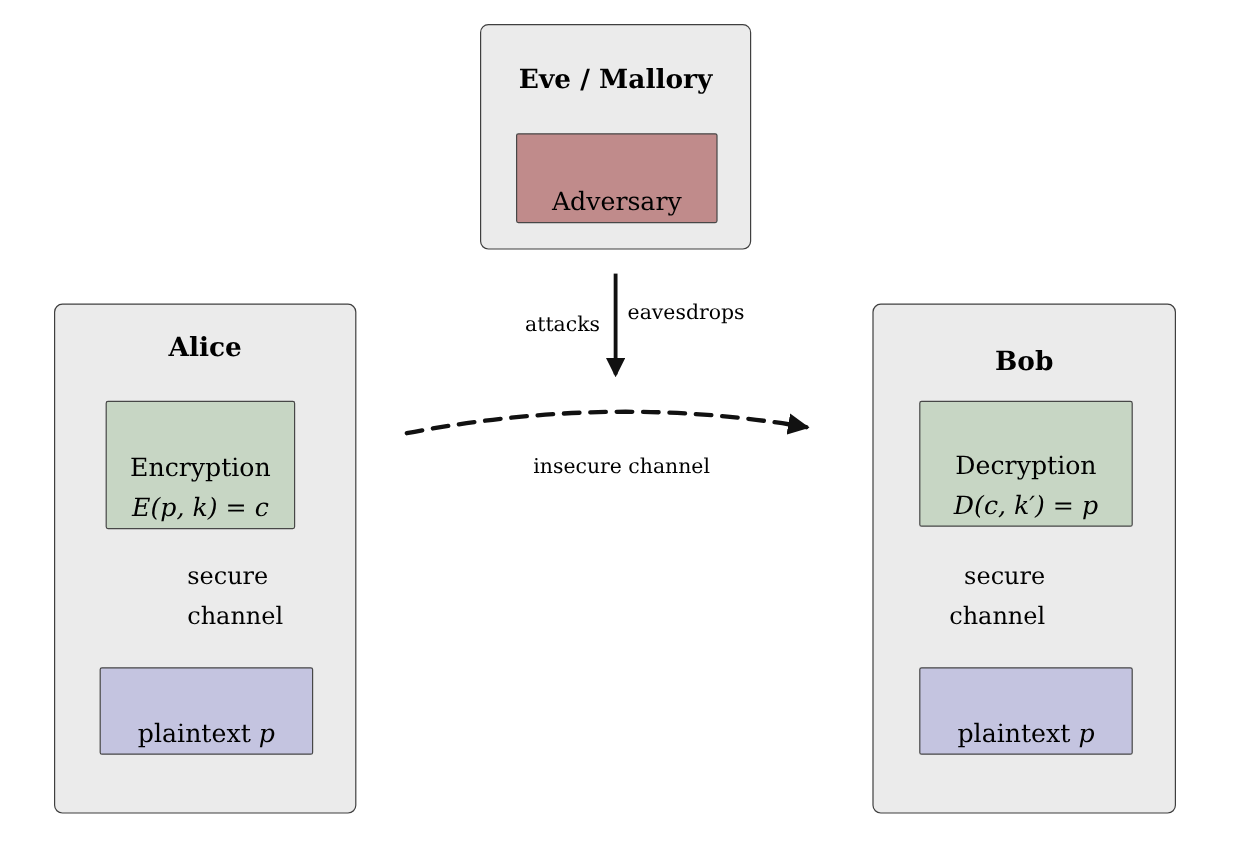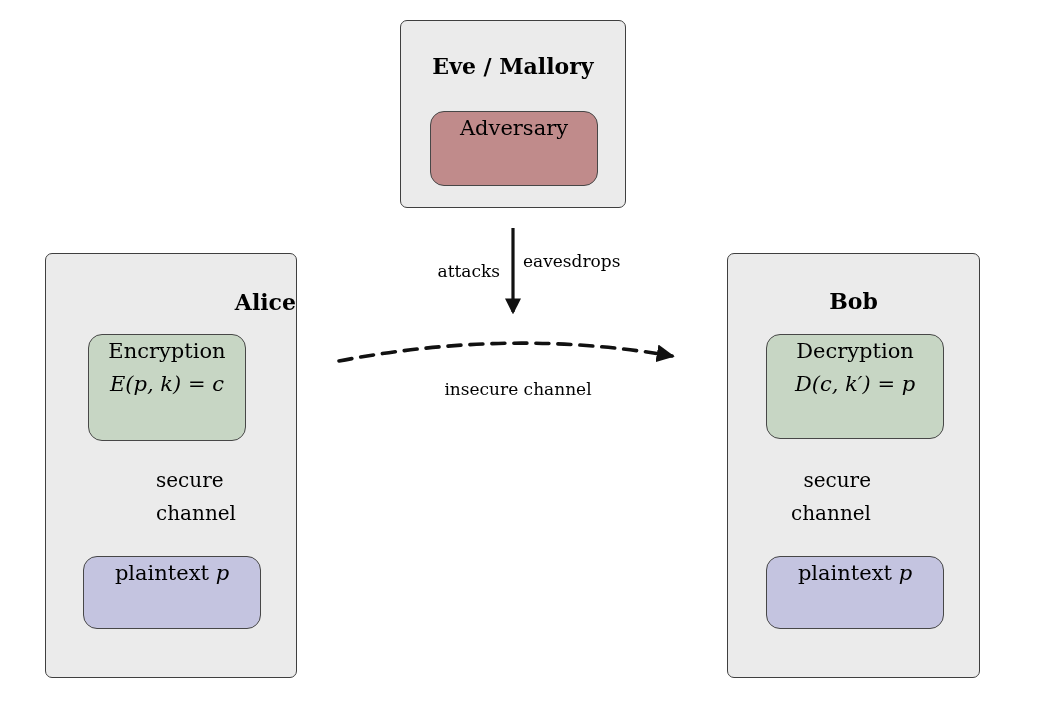--- a/index.html
+++ b/index.html
@@ -23,26 +23,26 @@
     position: absolute;
     left: 0; right: 0;
     text-align: center;
     font-weight: bold;
     font-size: 22px;
     line-height: 28px;
   }
   .node {
     position: absolute;
     border: 1.5px solid #474747;
-    border-radius: 14px;
+    border-radius: 2px;
     box-sizing: border-box;
     display: flex;
     flex-direction: column;
     align-items: center;
-    justify-content: flex-start;
+    justify-content: flex-end;
     font-size: 21px;
     line-height: 33px;
     text-align: center;
   }
   .node-adversary { background: #c08b8b; }
   .node-process  { background: #c7d6c4; }
   .node-plain    { background: #c4c4e0; }
   .math { font-style: italic; }
   .label {
     position: absolute;
@@ -84,21 +84,21 @@
   </svg>
 
   <div class="group" style="left:400px; top:20px; width:226px; height:188px;">
     <div class="group-title" style="top:31px;">Eve / Mallory</div>
     <div class="node node-adversary" style="left:29px; top:90px; width:168px; height:75px;">
       <span>Adversary</span>
     </div>
   </div>
 
   <div class="group" style="left:45px; top:253px; width:252px; height:425px;">
-    <div class="group-title" style="top:34px;text-align:right;">Alice</div>
+    <div class="group-title" style="top:22px;">Alice</div>
     <div class="node node-process" style="left:42px; top:80px; width:158px; height:107px;">
       <div>Encryption</div>
       <div class="math">E(p, k) = c</div>
     </div>
     <div class="channel-label" style="left:110px; top:210px; text-align:left;">
       <div>secure</div>
       <div>channel</div>
     </div>
     <div class="node node-plain" style="left:37px; top:302px; width:178px; height:73px;">
       <div><span>plaintext</span>&nbsp;<span class="math">p</span></div>

